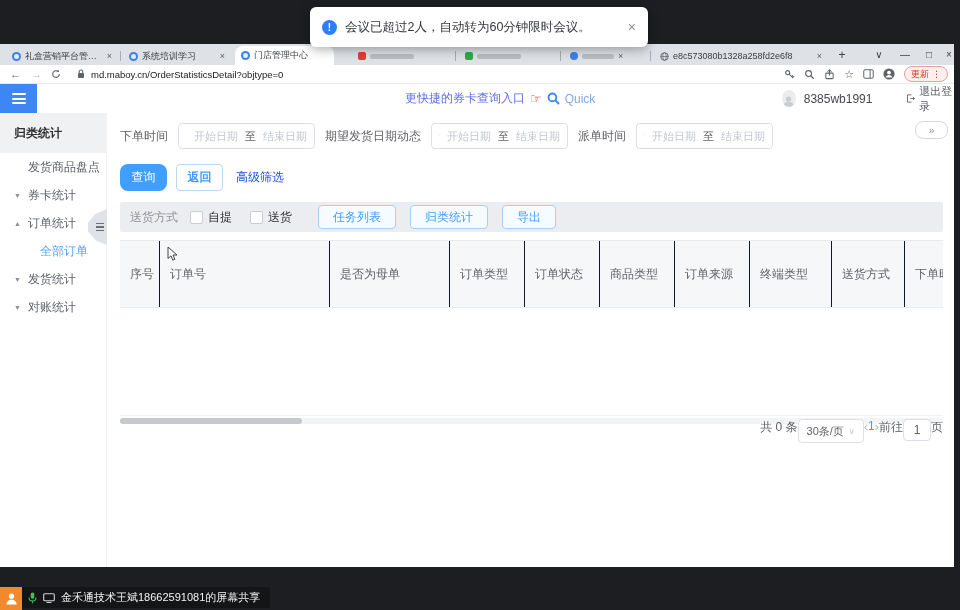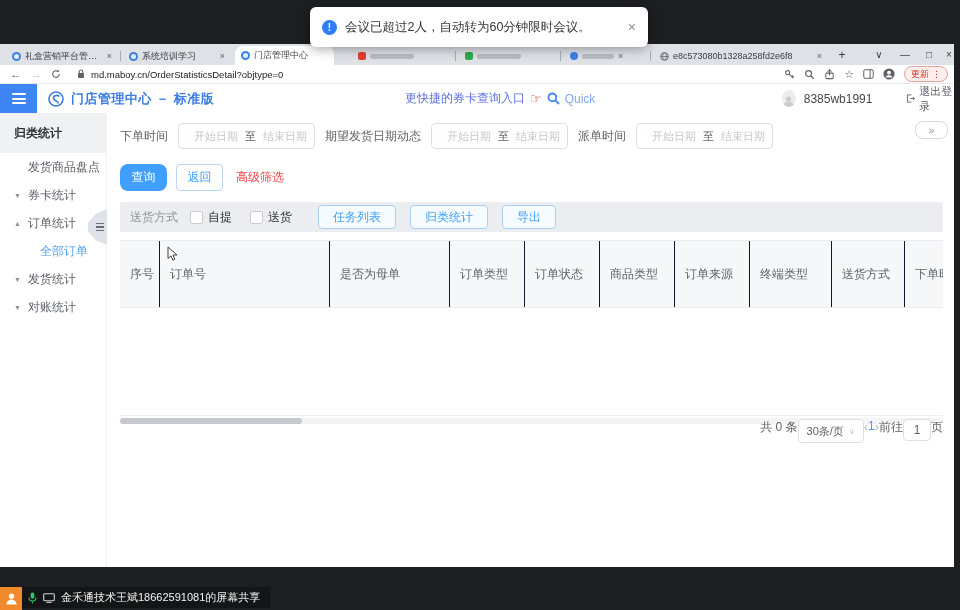--- a/index.html
+++ b/index.html
@@ -82,22 +82,22 @@
     padding:0 7px;gap:7px;box-sizing:border-box;margin:0 10px;background:#fff;}
   .range .ph{font-size:11px;color:#c3c7cf;white-space:nowrap;}
   .range .to{font-size:11px;color:#606266;}
   #expand-pill{position:absolute;right:6px;top:8px;width:31px;height:16px;border:1px solid #d5d8dd;border-radius:8px;
     background:#fff;display:flex;align-items:center;justify-content:center;font-size:10px;color:#909399;}
 
   #btn-row{position:absolute;left:13px;top:51px;height:27px;display:flex;align-items:center;gap:9px;}
   .btn-primary{width:47px;height:27px;background:#409eff;color:#fff;border-radius:8px;font-size:12px;
     display:flex;align-items:center;justify-content:center;}
   .btn-plain{width:47px;height:27px;background:#fff;border:1px solid #bcd6f5;color:#409eff;border-radius:4px;
-    font-size:12px;display:flex;align-items:center;justify-content:center;box-sizing:border-box;}
-  .link-adv{font-size:12px;color:#ef4444;margin-left:4px;}
+    font-size:12px;display:flex;align-items:center;justify-content:center;box-sizing:border-box;font-weight:bold;}
+  .link-adv{font-size:12px;color:#1d4ed8;margin-left:4px;}
 
   #toolbar{position:absolute;left:13px;top:89px;width:823px;height:30px;background:#ecedf0;border-radius:2px;
     display:flex;align-items:center;padding:0 10px;box-sizing:border-box;}
   .tb-label{font-size:12px;color:#909399;margin-right:12px;}
   .cbg{display:flex;align-items:center;gap:5px;margin-right:18px;}
   .cb{width:13px;height:13px;background:#fff;border:1px solid #c9ccd2;border-radius:2px;box-sizing:border-box;}
   .cbg span.cl{font-size:12px;color:#303133;}
   .tb-btn{height:24px;border:1px solid #a9cff7;background:#f6fbff;color:#409eff;border-radius:4px;font-size:12px;
     display:flex;align-items:center;justify-content:center;padding:0 14px;margin-right:14px;box-sizing:border-box;}
 
@@ -242,27 +242,20 @@
       <span>⋮</span>
     </span>
   </div>
 
   <div id="app-header">
     <div id="burger">
         <i></i>
         <i></i>
         <i></i>
       </div>
-    <div id="brand">
-      <svg width="16" height="16" viewBox="0 0 16 16">
-        <circle cx="8" cy="8" r="7" fill="none" stroke="#3b7ce0" stroke-width="1.6"></circle>
-        <path d="M11 5c-2.5-1.5-6 0-5.5 2.5S10.5 10 10 12" fill="none" stroke="#3b7ce0" stroke-width="1.6" stroke-linecap="round"></path>
-      </svg>
-      <span class="title">门店管理中心 － 标准版</span>
-    </div>
     <div id="quick">
       <span class="entry">更快捷的券卡查询入口</span>
       <span class="hand">☞</span>
       <svg width="13" height="13" viewBox="0 0 13 13">
         <circle cx="5.4" cy="5.4" r="3.9" fill="none" stroke="#3f86f5" stroke-width="1.9"></circle>
         <line x1="8.4" y1="8.4" x2="12" y2="12" stroke="#3f86f5" stroke-width="1.9"></line>
       </svg>
       <span class="qk">Quick</span>
     </div>
     <div id="user">

